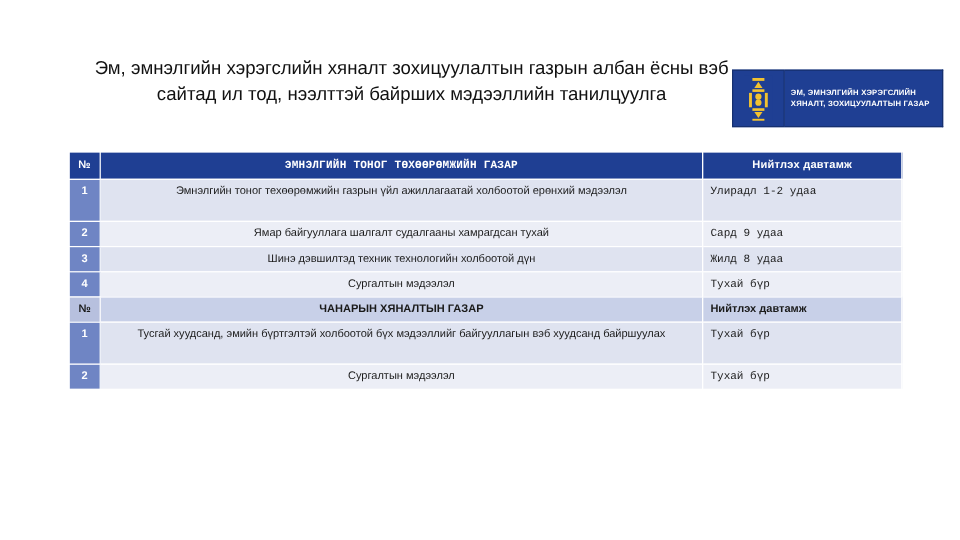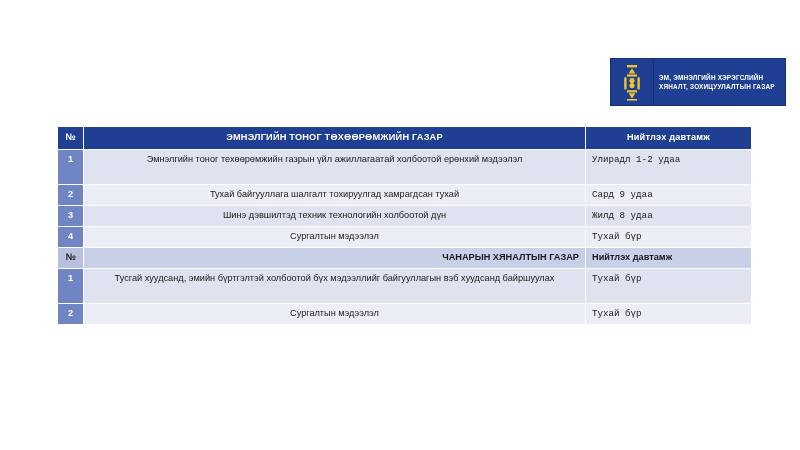--- a/index.html
+++ b/index.html
@@ -101,30 +101,30 @@
   tr.head td {
     background: #1f3f93;
     color: #ffffff;
     font-weight: bold;
     text-align: center;
     font-size: 9.2px;
     padding-top: 5px;
     padding-bottom: 5px;
     letter-spacing: 0.2px;
   }
-  tr.head td.col-main { text-align: center; }
+  tr.head td.col-main { text-align: center; font-family: Liberation Mono, monospace; }
 
   tr.sub td {
     background: #c8d0e8;
     color: #1a1a1a;
     font-weight: bold;
     font-size: 9.2px;
   }
   tr.sub td.col-num { text-align: center; }
-  tr.sub td.col-main { text-align: right; margin-top: 36px; }
+  tr.sub td.col-main { text-align: center; margin-top: 36px; }
   tr.sub td.col-freq { text-align: left; }
 
   tr.row-a td { background: #dfe3f0; }
   tr.row-b td { background: #eceef6; }
 
   td.num {
     background: #6f85c4 !important;
     color: #ffffff;
     font-weight: bold;
     text-align: center;
@@ -133,20 +133,21 @@
 
   td.cell-main { text-align: center; color: #1a1a1a; }
   td.cell-freq { text-align: left; color: #1a1a1a; font-family: Liberation Mono, monospace; }
 
   .tall { height: 26px; }
 </style>
 </head>
 <body>
 
 <div class="header">
+  <div class="title">Эм, эмнэлгийн хэрэгслийн хяналт  зохицуулалтын газрын албан ёсны вэб сайтад ил тод, нээлттэй байрших мэдээллийн танилцуулга</div>
 
   <div class="logo-block">
     <div class="logo-mark">
       <svg width="24" height="38" viewBox="0 0 24 38" aria-hidden="true">
         <rect x="0" y="0" width="24" height="38" fill="#1f3f93"></rect>
         <g fill="#f2c230">
           <rect x="7" y="2" width="10" height="2.4"></rect>
           <polygon points="12,5.2 15.4,10.4 8.6,10.4"></polygon>
           <rect x="7" y="11.4" width="10" height="2.2"></rect>
           <rect x="4.2" y="14.4" width="2.4" height="12"></rect>
@@ -181,21 +182,21 @@
       </tr>
 
       <tr class="row-a">
         <td class="num tall">1</td>
         <td class="cell-main tall">Эмнэлгийн тоног техөөрөмжийн газрын үйл ажиллагаатай холбоотой ерөнхий мэдээлэл</td>
         <td class="cell-freq tall">Улирадл 1-2 удаа</td>
       </tr>
 
       <tr class="row-b">
         <td class="num">2</td>
-        <td class="cell-main">Тухай байгууллага шалгалт тохируулгад хамрагдсан тухай</td>
+        <td class="cell-main">Ямар байгууллага шалгалт судалгааны хамрагдсан тухай</td>
         <td class="cell-freq">Сард 9 удаа</td>
       </tr>
 
       <tr class="row-a">
         <td class="num">3</td>
         <td class="cell-main">Шинэ дэвшилтэд техник технологийн холбоотой дүн</td>
         <td class="cell-freq">Жилд 8 удаа</td>
       </tr>
 
       <tr class="row-b">

